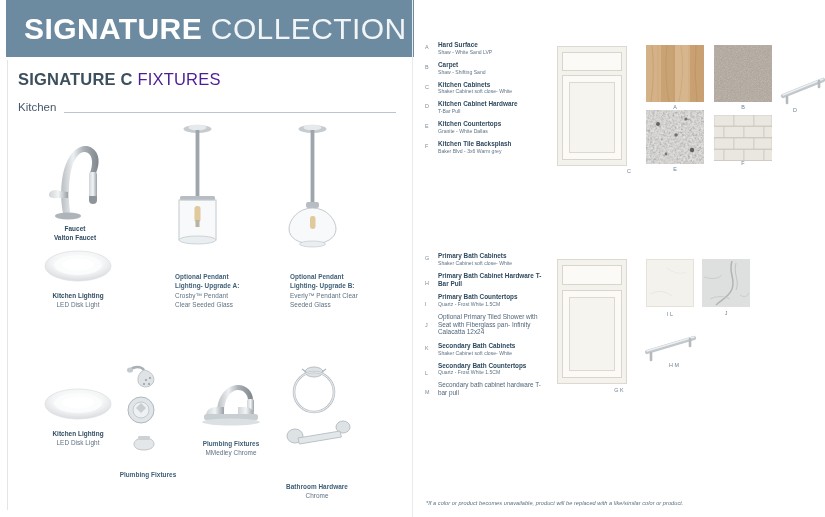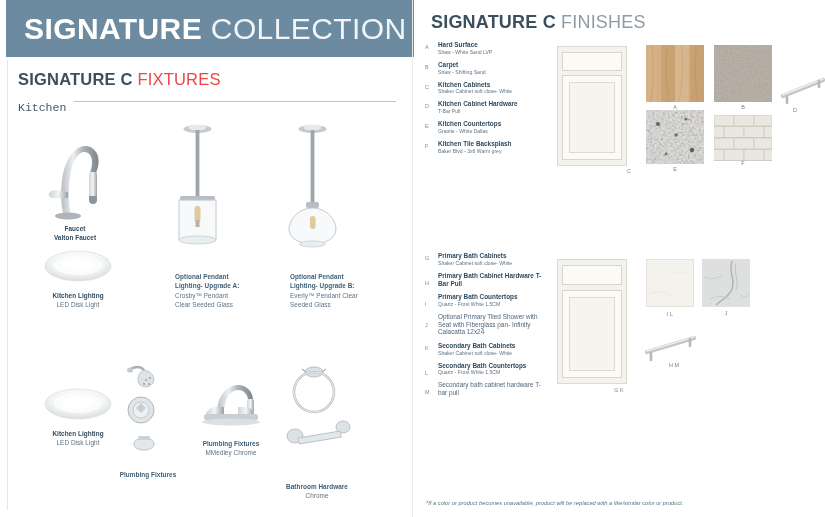--- a/index.html
+++ b/index.html
@@ -17,23 +17,23 @@
   .right-rule{position:absolute;left:412px;top:0px;width:1px;height:517px;background:#e8ebed;}
 
   .hero{position:absolute;left:6px;top:0;width:408px;height:57px;
     background:#6c8ba1;display:flex;align-items:center;}
   .hero-title{margin-left:18px;font-size:30px;letter-spacing:.4px;line-height:1;white-space:nowrap;}
   .hero-title .b{font-weight:700;color:#ffffff;}
   .hero-title .l{font-weight:300;color:#f2f5f7;}
 
   .sec-title{position:absolute;left:18px;top:70px;font-size:16.5px;letter-spacing:.2px;white-space:nowrap;}
   .sec-title .b{font-weight:700;color:#3c4f5d;}
-  .sec-title .l{font-weight:300;color:#ef4444;}
-
-  .grouphead{position:absolute;display:flex;align-items:flex-start;width:378px;font-family:Liberation Mono, monospace;}
+  .sec-title .l{font-weight:300;color:#4c1d95;}
+
+  .grouphead{position:absolute;display:flex;align-items:flex-end;width:378px;}
   .grouphead .gh-txt{font-size:11.5px;color:#46596a;white-space:nowrap;}
   .grouphead .gh-line{flex:1;height:1px;background:#b9c6d0;margin-left:8px;}
 
   .prod{position:absolute;text-align:center;}
   .prod .cap{font-size:6.4px;line-height:1.45;letter-spacing:.05px;}
   .prod .cap .t{font-weight:700;color:#2f4a5e;display:block;}
   .prod .cap .s{font-weight:400;color:#5d7183;display:block;}
   .prod .cap .t2{font-weight:700;color:#3e5e76;display:block;}
 
   
@@ -229,24 +229,20 @@
       <div class="cap" style="margin-top:10px;">
         <span class="t2">Bathroom Hardware</span>
         <span class="s">Chrome</span>
       </div>
     </div>
   </div>
 
   <div class="right-panel">
     <div class="right-rule" style="left:-2px;"></div>
 
-    <div class="r-title">
-      <span class="b">SIGNATURE C</span>
-      <span class="l">FINISHES</span>
-    </div>
 
     <div class="flist" style="top:41px;">
       <div class="frow">
         <span class="ltr">A</span>
         <div class="ttl">Hard Surface</div>
         <div class="sub">Shaw - White Sand LVP</div>
       </div>
       <div class="frow">
         <span class="ltr">B</span>
         <div class="ttl">Carpet</div>

